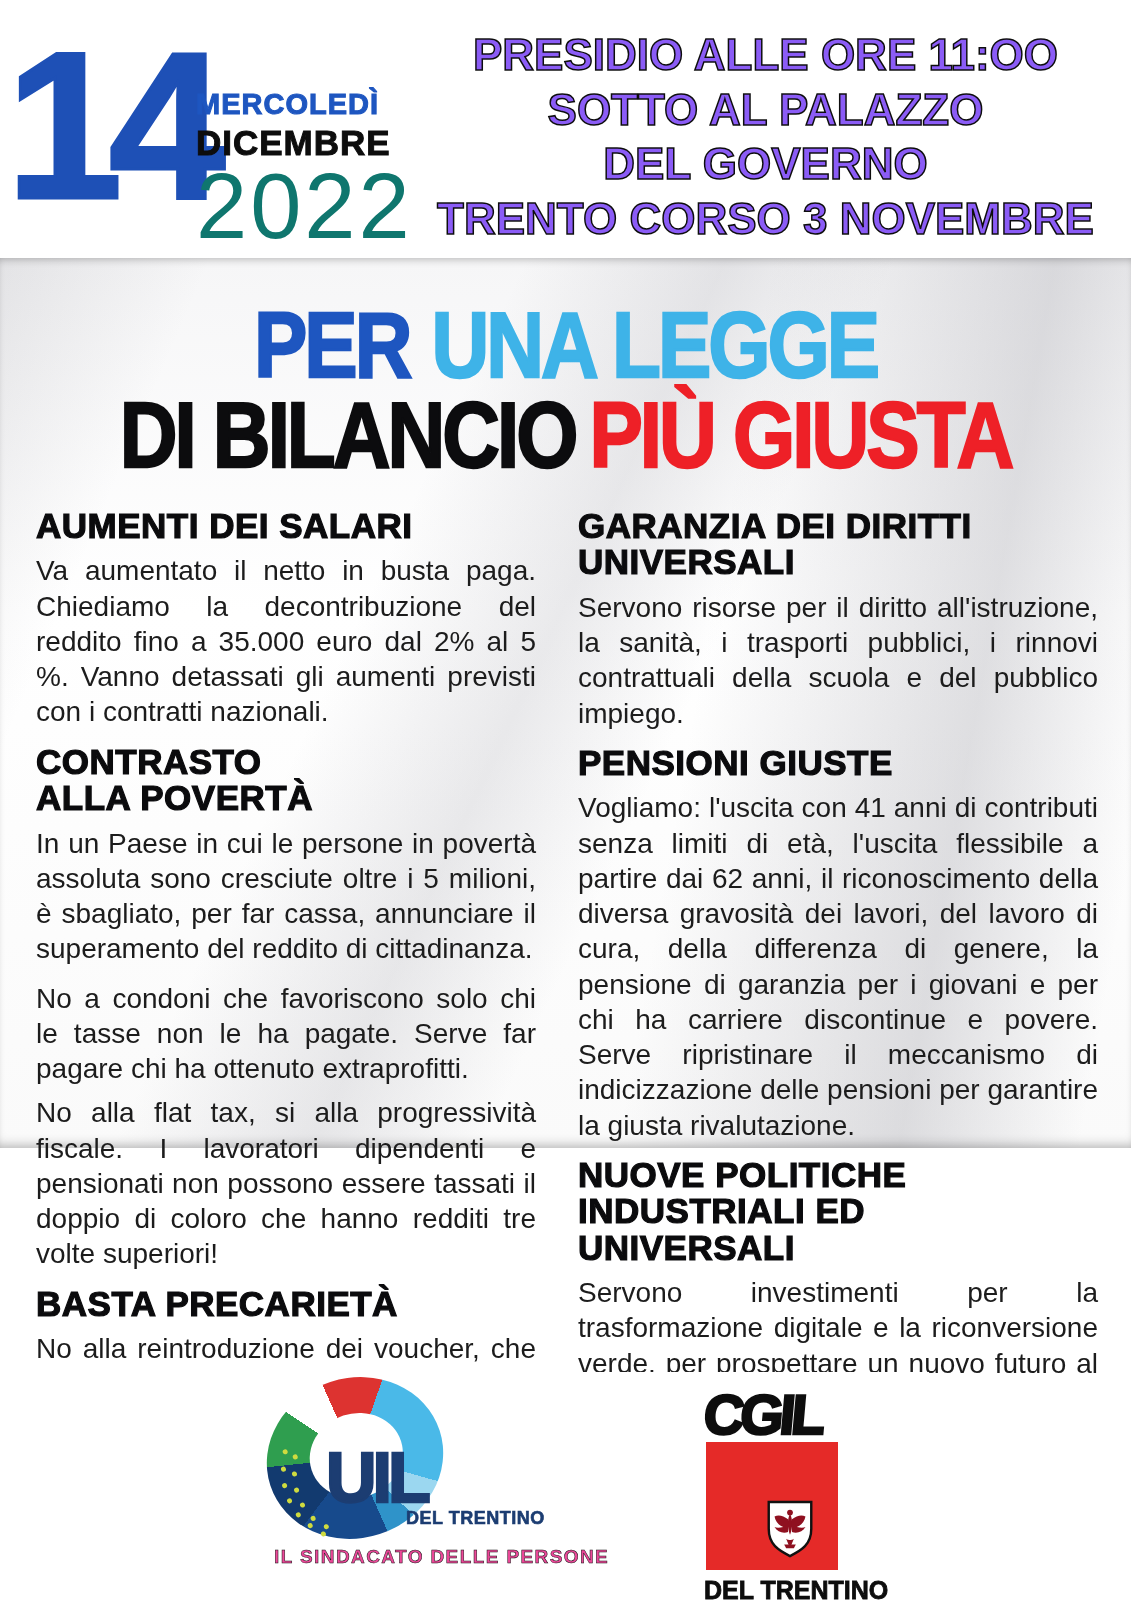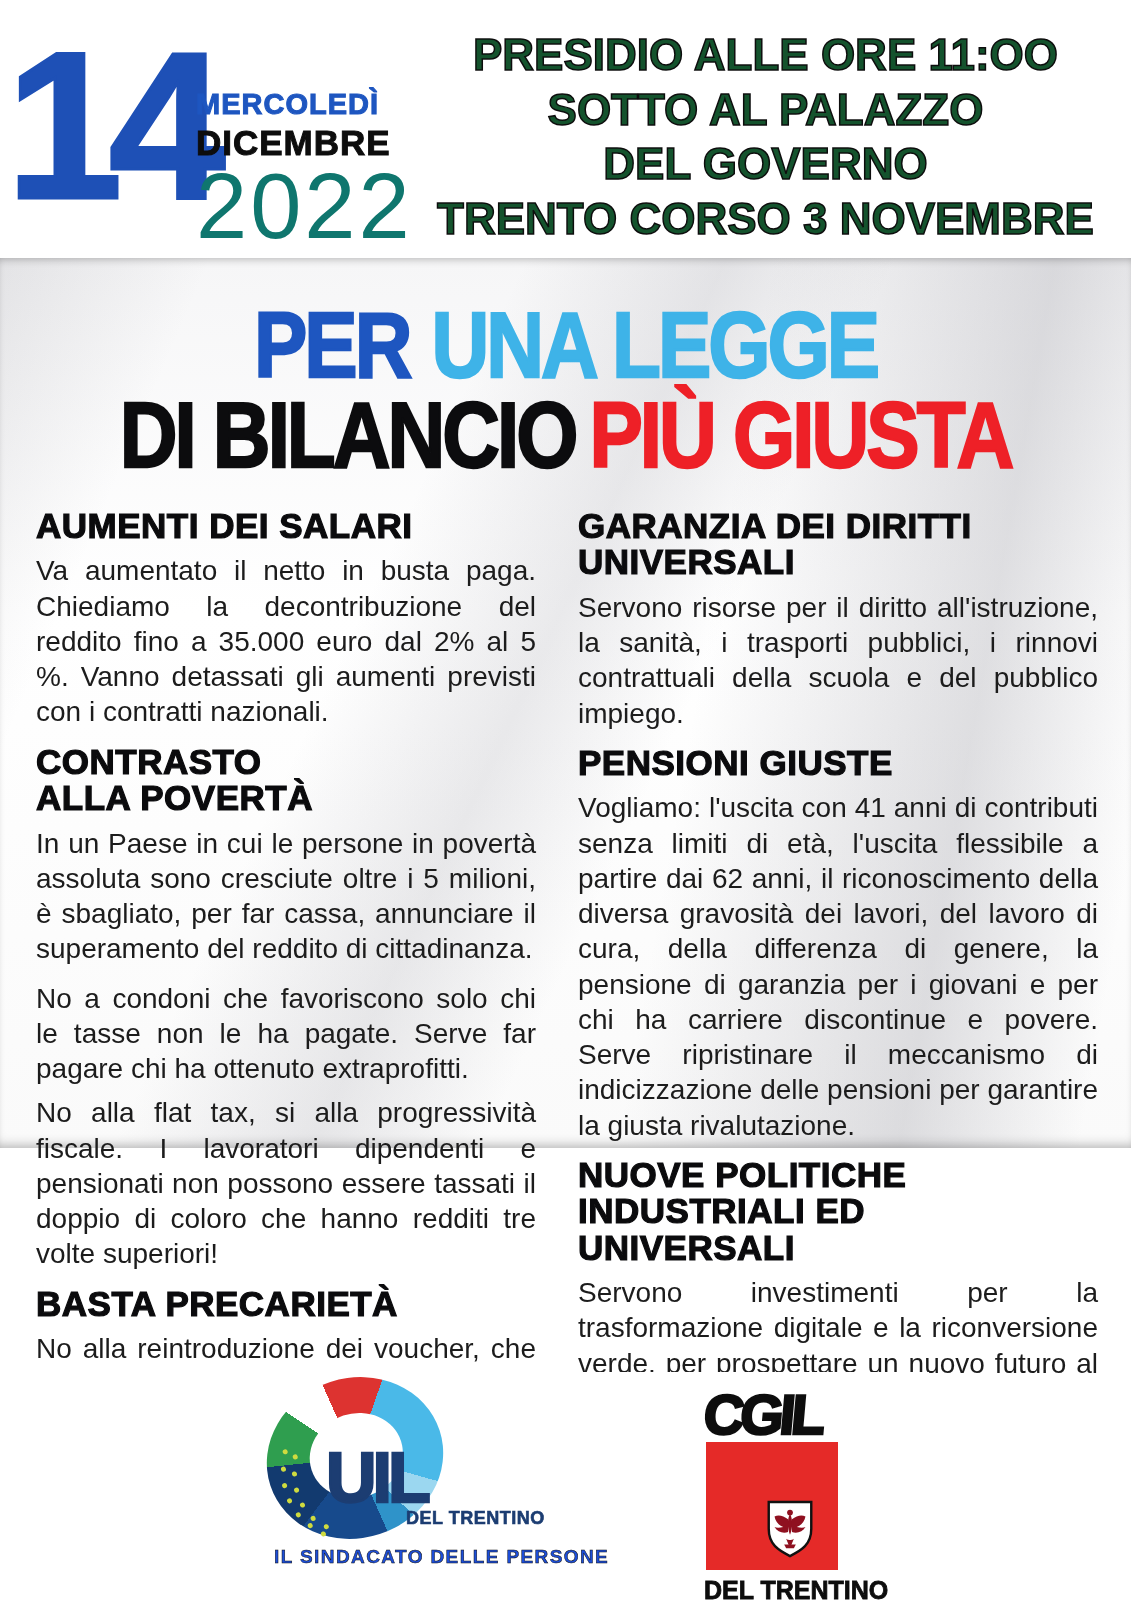--- a/index.html
+++ b/index.html
@@ -31,21 +31,21 @@
     letter-spacing:1px; margin-top:2px; -webkit-text-stroke:1px #0d0d0d;
   }
   .date-year {
     font-size:92px; font-weight:400; color:#0f766e;
     line-height:0.9; letter-spacing:3px; margin-top:2px;
   }
 
   .event {
     position:absolute; left:408px; right:8px; top:28px;
     text-align:center; font-weight:900; font-size:44px; line-height:1.24;
-    color:#14532d; -webkit-text-stroke:1.5px #0d0d0d;
+    color:#8b5cf6; -webkit-text-stroke:1.5px #0d0d0d;
   }
 
   
   .fabric {
     position:absolute; left:0; top:258px; width:1131px; height:890px;
     background:
       linear-gradient(113deg, rgba(150,150,158,0.20) 0%, rgba(255,255,255,0) 14%),
       linear-gradient(115deg, rgba(255,255,255,0) 34%, rgba(148,148,158,0.20) 47%, rgba(255,255,255,0) 58%),
       linear-gradient(100deg, rgba(255,255,255,0) 60%, rgba(140,140,150,0.28) 82%, rgba(255,255,255,0) 96%),
       linear-gradient(180deg, #f6f6f7 0%, #ffffff 40%, #fafafa 100%);
@@ -114,21 +114,21 @@
     font-size:70px; font-weight:900; color:#1c3d72;
     letter-spacing:-4px; -webkit-text-stroke:2.5px #1c3d72;
   }
   .uil-sub {
     position:absolute; left:150px; top:132px;
     font-size:18px; font-weight:900; color:#1c3d72;
     letter-spacing:0.5px; -webkit-text-stroke:0.6px #1c3d72; white-space:nowrap;
   }
   .uil-tagline {
     position:absolute; left:18px; top:170px;
-    font-size:19px; font-weight:900; color:#1d4ed8;
+    font-size:19px; font-weight:900; color:#ec4899;
     letter-spacing:1.4px; -webkit-text-stroke:0.5px #0f0f0f; white-space:nowrap;
   }
 
   
   .cgil-logo { position:absolute; left:704px; top:10px; width:170px; height:215px; }
   .cgil-acronym {
     position:absolute; left:0; top:0;
     font-size:56px; font-weight:900; color:#0d0d0d;
     letter-spacing:-4px; transform:skewX(-5deg);
     -webkit-text-stroke:2.5px #0d0d0d;

